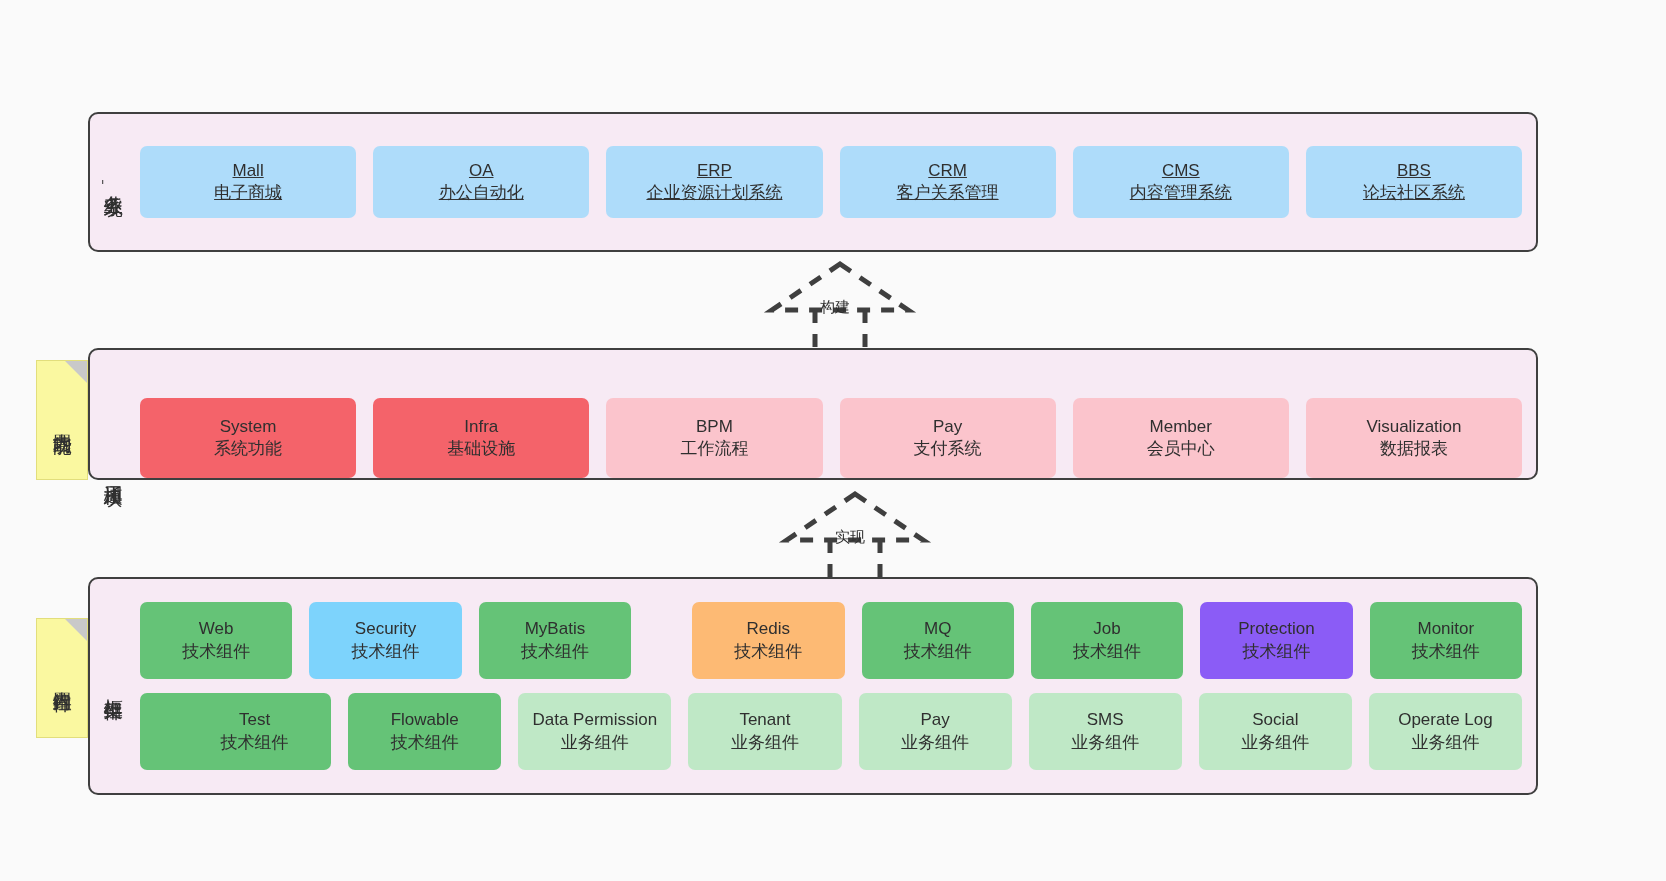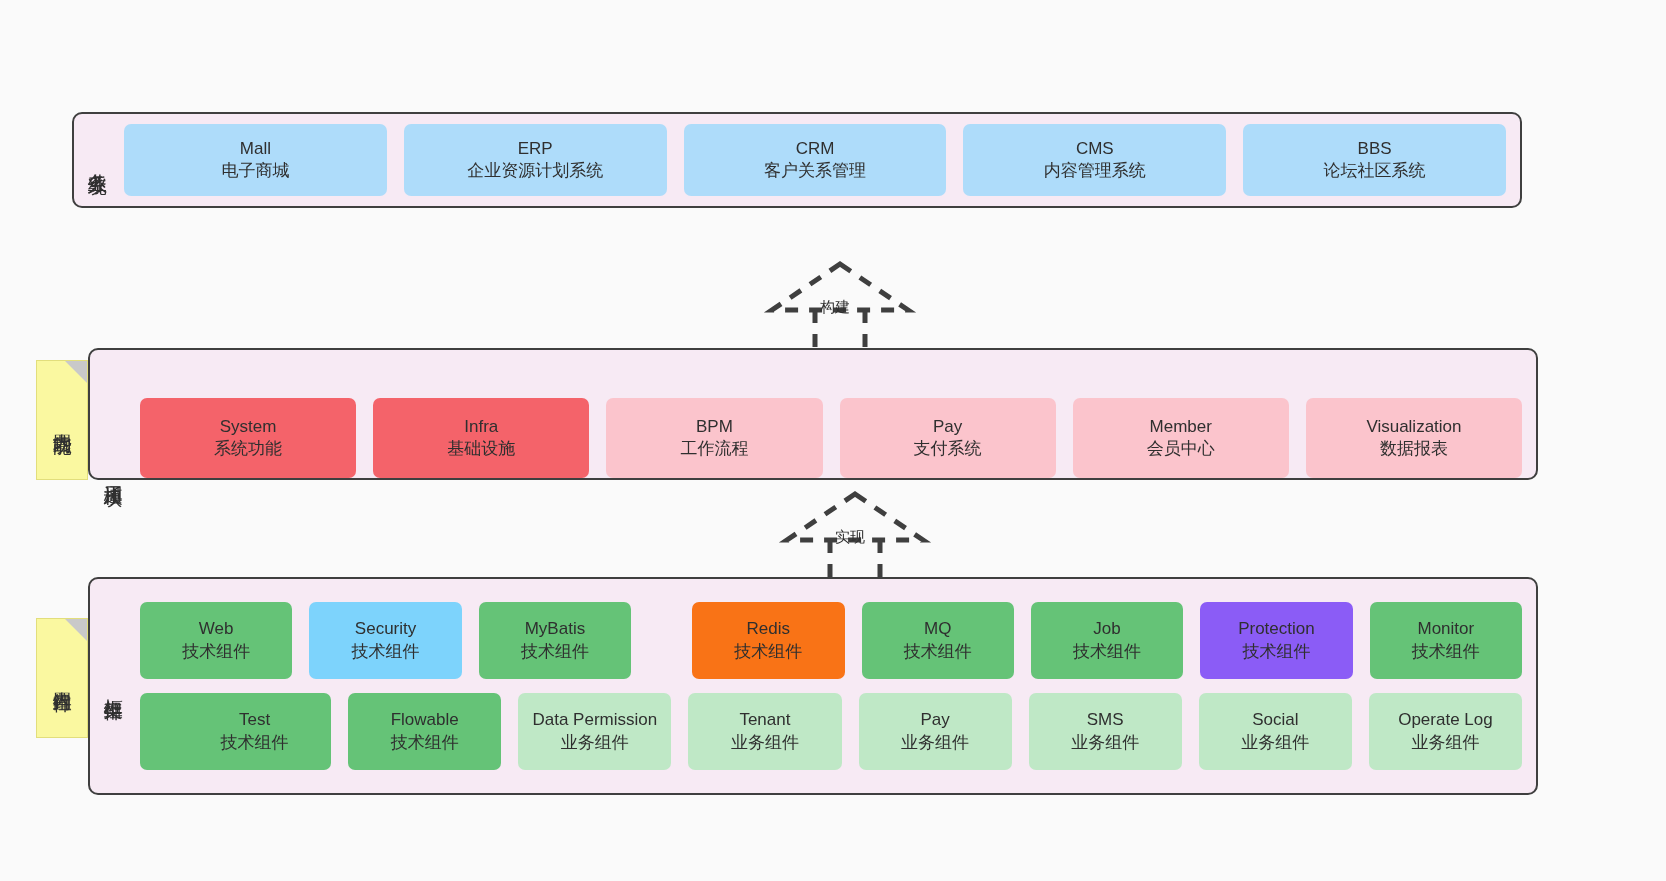--- a/index.html
+++ b/index.html
@@ -71,21 +71,21 @@
     font-size: 17px;
     line-height: 1.30;
     color: #2F2F2F;
     padding: 4px 6px;
   }
   .cell .en { white-space: nowrap; }
   .cell .cn { white-space: nowrap; }
   .cell.wrap .en { white-space: normal; }
 
   
-  #layer-business { left: 72px; top: 112px; width: 1450px; height: 96px; }
+  #layer-business { left: 88px; top: 112px; width: 1450px; height: 140px; text-decoration: underline; }
   #layer-business .cell { height: 72px; background: #AEDCFA; }
 
   #layer-module { left: 88px; top: 348px; width: 1450px; height: 132px; align-items: flex-end; }
   #layer-module .cell { height: 80px; }
 
   #layer-framework { left: 88px; top: 577px; width: 1450px; height: 218px; }
   #layer-framework .cell { height: 77px; }
 
   
   .note {
@@ -140,20 +140,24 @@
 
   <div class="layer" id="layer-business">
     <div class="layer-title">业务系统</div>
     <div class="layer-body">
       <div class="row">
         <div class="cell">
           <span class="en">Mall</span>
           <span class="cn">电子商城</span>
         </div>
         <div class="cell">
+          <span class="en">OA</span>
+          <span class="cn">办公自动化</span>
+        </div>
+        <div class="cell">
           <span class="en">ERP</span>
           <span class="cn">企业资源计划系统</span>
         </div>
         <div class="cell">
           <span class="en">CRM</span>
           <span class="cn">客户关系管理</span>
         </div>
         <div class="cell">
           <span class="en">CMS</span>
           <span class="cn">内容管理系统</span>
@@ -234,21 +238,21 @@
           <span class="cn">技术组件</span>
         </div>
         <div class="cell" id="f01" style="background: #7dd3fc;">
           <span class="en">Security</span>
           <span class="cn">技术组件</span>
         </div>
         <div class="cell" id="f02" style="background: rgb(101, 195, 119);">
           <span class="en">MyBatis</span>
           <span class="cn">技术组件</span>
         </div>
-        <div class="cell" id="f03" style="background: #f97316; margin-left: 44px;">
+        <div class="cell" id="f03" style="background: #fdba74; margin-left: 44px;">
           <span class="en">Redis</span>
           <span class="cn">技术组件</span>
         </div>
         <div class="cell" id="f04" style="background: rgb(101, 195, 119);">
           <span class="en">MQ</span>
           <span class="cn">技术组件</span>
         </div>
         <div class="cell" id="f05" style="background: rgb(101, 195, 119);">
           <span class="en">Job</span>
           <span class="cn">技术组件</span>

